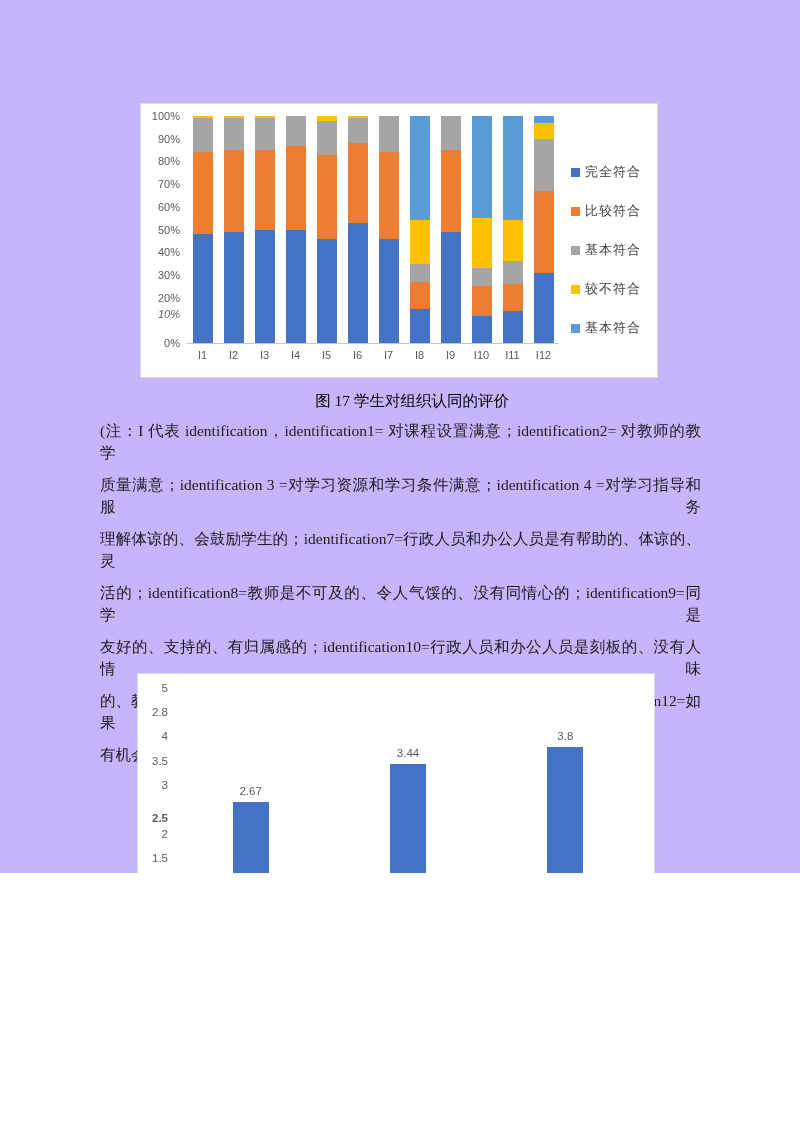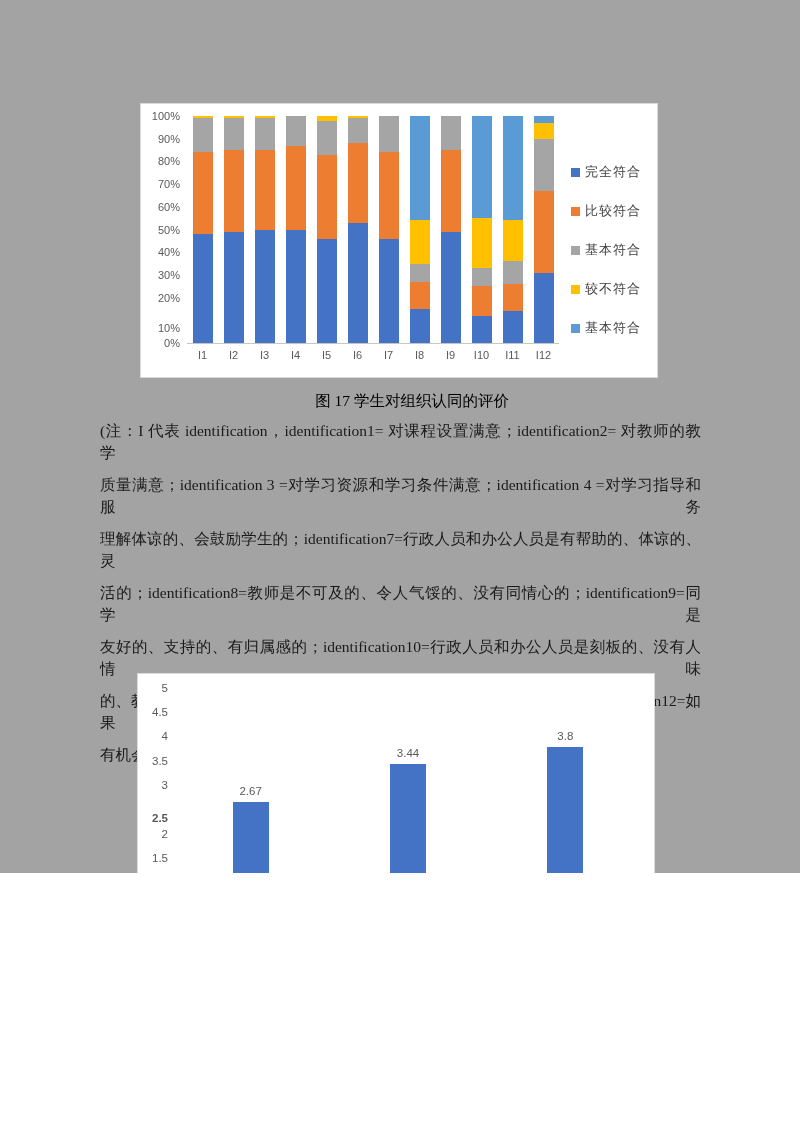--- a/index.html
+++ b/index.html
@@ -1,17 +1,17 @@
 <!DOCTYPE html>
 <html><head>
 <meta charset="utf-8">
 <style>
   html,body { margin:0; padding:0; background:#ffffff; }
   .page {
-    position:relative; width:800px; height:873px; background:#a3a3a3;
+    position:relative; width:800px; height:873px; background:#c4b5fd;
     font-family:"Liberation Sans", sans-serif; overflow:hidden;
   }
   .chart-box {
     position:absolute; background:#ffffff; border:1px solid #d9d9d9;
   }
   #chart1 { left:140px; top:103px; width:516px; height:273px; }
   #chart2 { left:137px; top:673px; width:516px; height:288px; }
 
   
   .c1-yaxis { position:absolute; left:0; top:0; width:42px; height:273px; }
@@ -74,21 +74,21 @@
     <div class="c1-yaxis">
         <span style="top: 6px;">100%</span>
         <span style="top: 28.7px;">90%</span>
         <span style="top: 51.4px;">80%</span>
         <span style="top: 74.1px;">70%</span>
         <span style="top: 96.8px;">60%</span>
         <span style="top: 119.5px;">50%</span>
         <span style="top: 142.2px;">40%</span>
         <span style="top: 164.9px;">30%</span>
         <span style="top: 187.6px;">20%</span>
-        <span style="top: 218px;">10%</span>
+        <span style="top: 204px; font-style: italic;">10%</span>
         <span style="top: 233px;">0%</span>
       </div>
     <div class="c1-cols">
         <div class="c1-col">
           <div class="c1-seg" style="height: 108.96px; background: rgb(68, 114, 196);"></div>
           <div class="c1-seg" style="height: 81.72px; background: rgb(237, 125, 49);"></div>
           <div class="c1-seg" style="height: 34.05px; background: rgb(165, 165, 165);"></div>
           <div class="c1-seg" style="height: 2.27px; background: rgb(255, 192, 0);"></div>
         </div>
         <div class="c1-col">
@@ -205,21 +205,21 @@
     <div class="note-line">理解体谅的、会鼓励学生的；identification7=行政人员和办公人员是有帮助的、体谅的、灵</div>
     <div class="note-line">活的；identification8=教师是不可及的、令人气馁的、没有同情心的；identification9=同学是</div>
     <div class="note-line">友好的、支持的、有归属感的；identification10=行政人员和办公人员是刻板的、没有人情味</div>
     <div class="note-line">的、教条的；identification11=同学是相互竞争的、不相容的、疏远的；identification12=如果</div>
     <div class="note-line">有机会、您会再选择现在所学的专业。)</div>
   </div>
 
   <div class="chart-box" id="chart2">
     <div class="c2-yaxis">
         <span style="top: 7.5px;">5</span>
-        <span style="top: 31.9px;">4.5</span>
+        <span style="top: 31.9px;">2.8</span>
         <span style="top: 56.3px;">4</span>
         <span style="top: 80.7px;">3.5</span>
         <span style="top: 105.1px;">3</span>
         <span style="top: 138px; font-weight: bold;">2.5</span>
         <span style="top: 153.9px;">2</span>
         <span style="top: 178.3px;">1.5</span>
         <span style="top: 202.7px;">1</span>
         <span style="top: 227.1px;">0.5</span>
         <span style="top: 251.5px;">0</span>
       </div>

